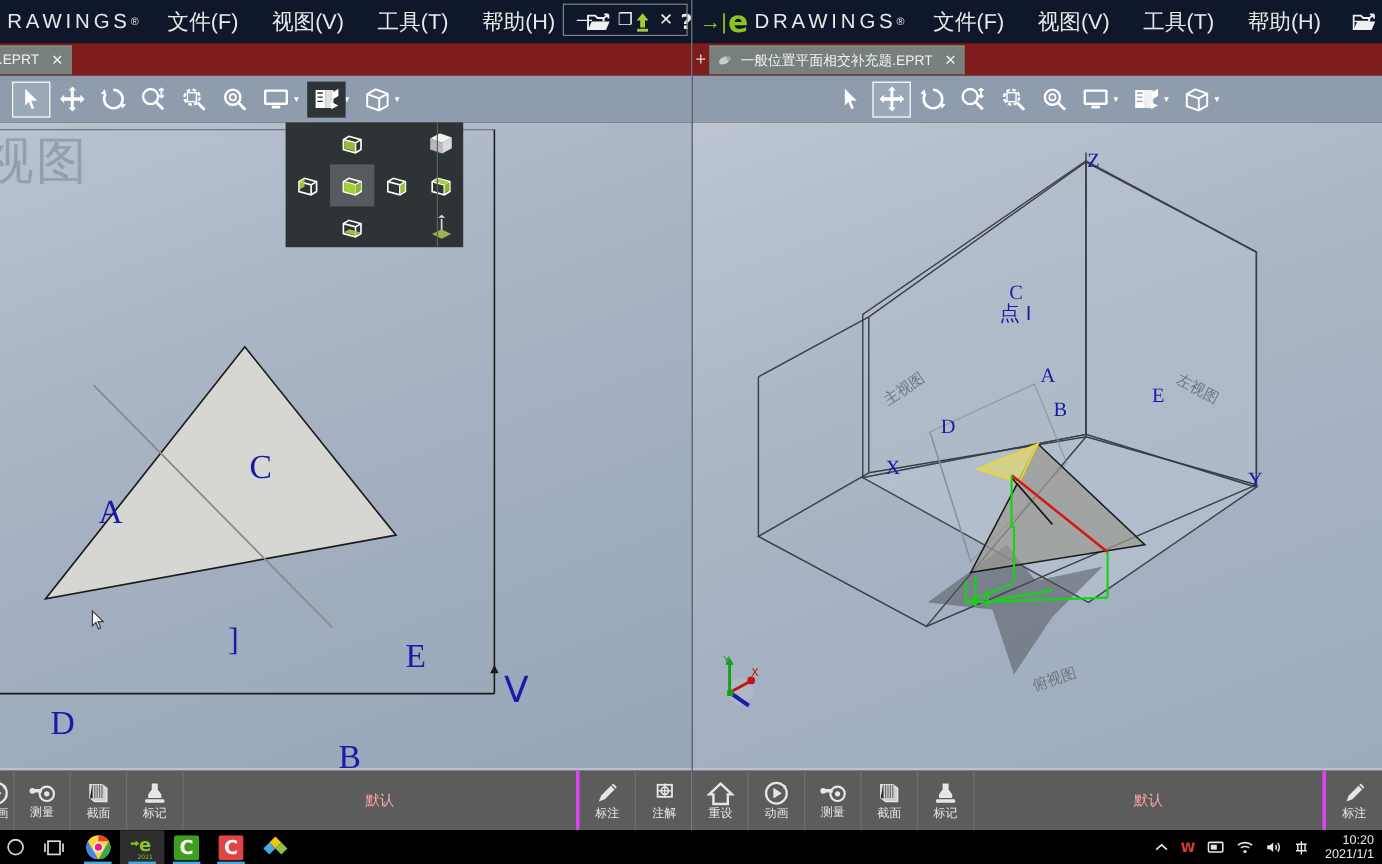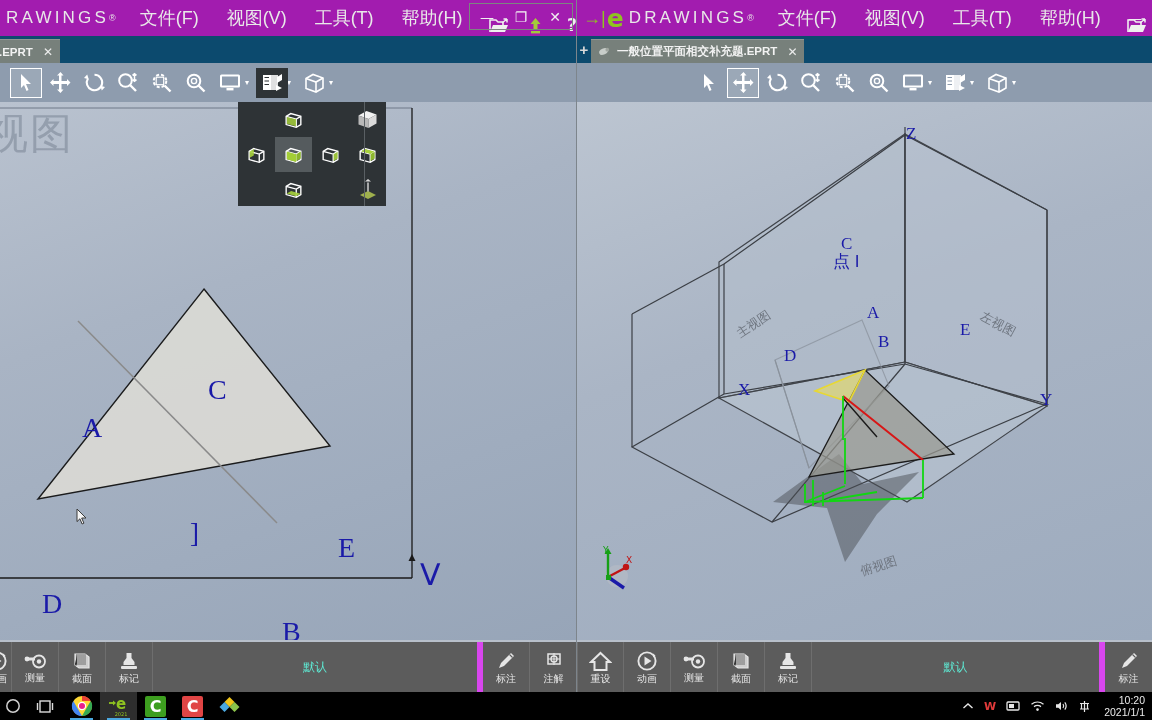--- a/index.html
+++ b/index.html
@@ -11,22 +11,22 @@
   }
   .screen { position: relative; width: 1152px; height: 720px; }
 
   
   .win { position: absolute; top: 0; height: 692px; overflow: hidden; }
   .win-left  { left: 0;   width: 577px; }
   .win-right { left: 577px; width: 575px; }
 
   
   .titlebar {
-    position: relative; height: 36px; background: #a21caf;
-    display: flex; align-items: flex-end;
+    position: relative; height: 36px; background: #0f172a;
+    display: flex; align-items: center;
   }
   .brand {
     display: flex; align-items: center; height: 36px;
     padding: 0 10px 0 6px; color: #e8e8e8;
     font-size: 17px; letter-spacing: 3.2px; white-space: nowrap;
   }
   .brand .earrow { color: #8fc320; font-size: 18px; letter-spacing:0; margin-right:1px;}
   .brand .e {
     color: #8fc320; font-size: 25px; font-weight: 700;
     letter-spacing: 0; margin-right: 5px; line-height: 1;
@@ -47,22 +47,22 @@
     display: flex; align-items: center;
     border: 1px solid #7c8581; height: 27px;
   }
   .winctl div {
     width: 34px; height: 25px; display: flex; align-items: center; justify-content: center;
     color: #f0f0f0; font-size: 14px; font-family: "DejaVu Sans", sans-serif;
   }
 
   
   .tabstrip {
-    height: 27px; background: #0c4a6e; position: relative;
-    display: flex; align-items: flex-end; font-weight: bold;
+    height: 27px; background: #7f1d1d; position: relative;
+    display: flex; align-items: center;
   }
   .tab-plus { width: 14px; color: #d9d9d9; font-size: 15px; text-align: center; line-height: 27px; }
   .tab {
     height: 24px; background: #77807b; display: flex; align-items: center;
     padding: 0 7px; gap: 6px; color: #f2f2f2; font-size: 11.5px; white-space: nowrap;
     border-top: 1px solid #8d9691;
   }
   .tab .tab-ico { width:13px;height:13px;display:flex;align-items:center;justify-content:center;}
   .tab .tab-x { font-size: 12px; color: #ededed; padding-left: 4px; font-family:"DejaVu Sans",sans-serif;}
 
@@ -115,21 +115,21 @@
   .bb-btn {
     width: 47px; display: flex; flex-direction: column; align-items: center;
     justify-content: center; gap: 2px; color: #e6e6e6;
     border-right: 1px solid #6e6e6e;
   }
   .bb-btn:first-child { border-left: 1px solid #6e6e6e; }
   .bb-btn .lbl { font-size: 10px; line-height: 1; }
   .bb-btn svg { display: block; }
   .bb-default {
     flex: 1; display: flex; align-items: center; justify-content: center;
-    color: #5eead4; font-size: 12px; border-right: 6px solid #d946ef;
+    color: #fca5a5; font-size: 12px; border-right: 3px solid #d946ef;
   }
 
   
   .taskbar {
     position: absolute; left: 0; bottom: 0; width: 1152px; height: 28px;
     background: #000000; display: flex; align-items: center; z-index: 90;
   }
   .tb-left { display: flex; align-items: center; height: 28px; }
   .tb-app {
     width: 37px; height: 28px; display: flex; align-items: center; justify-content: center;

